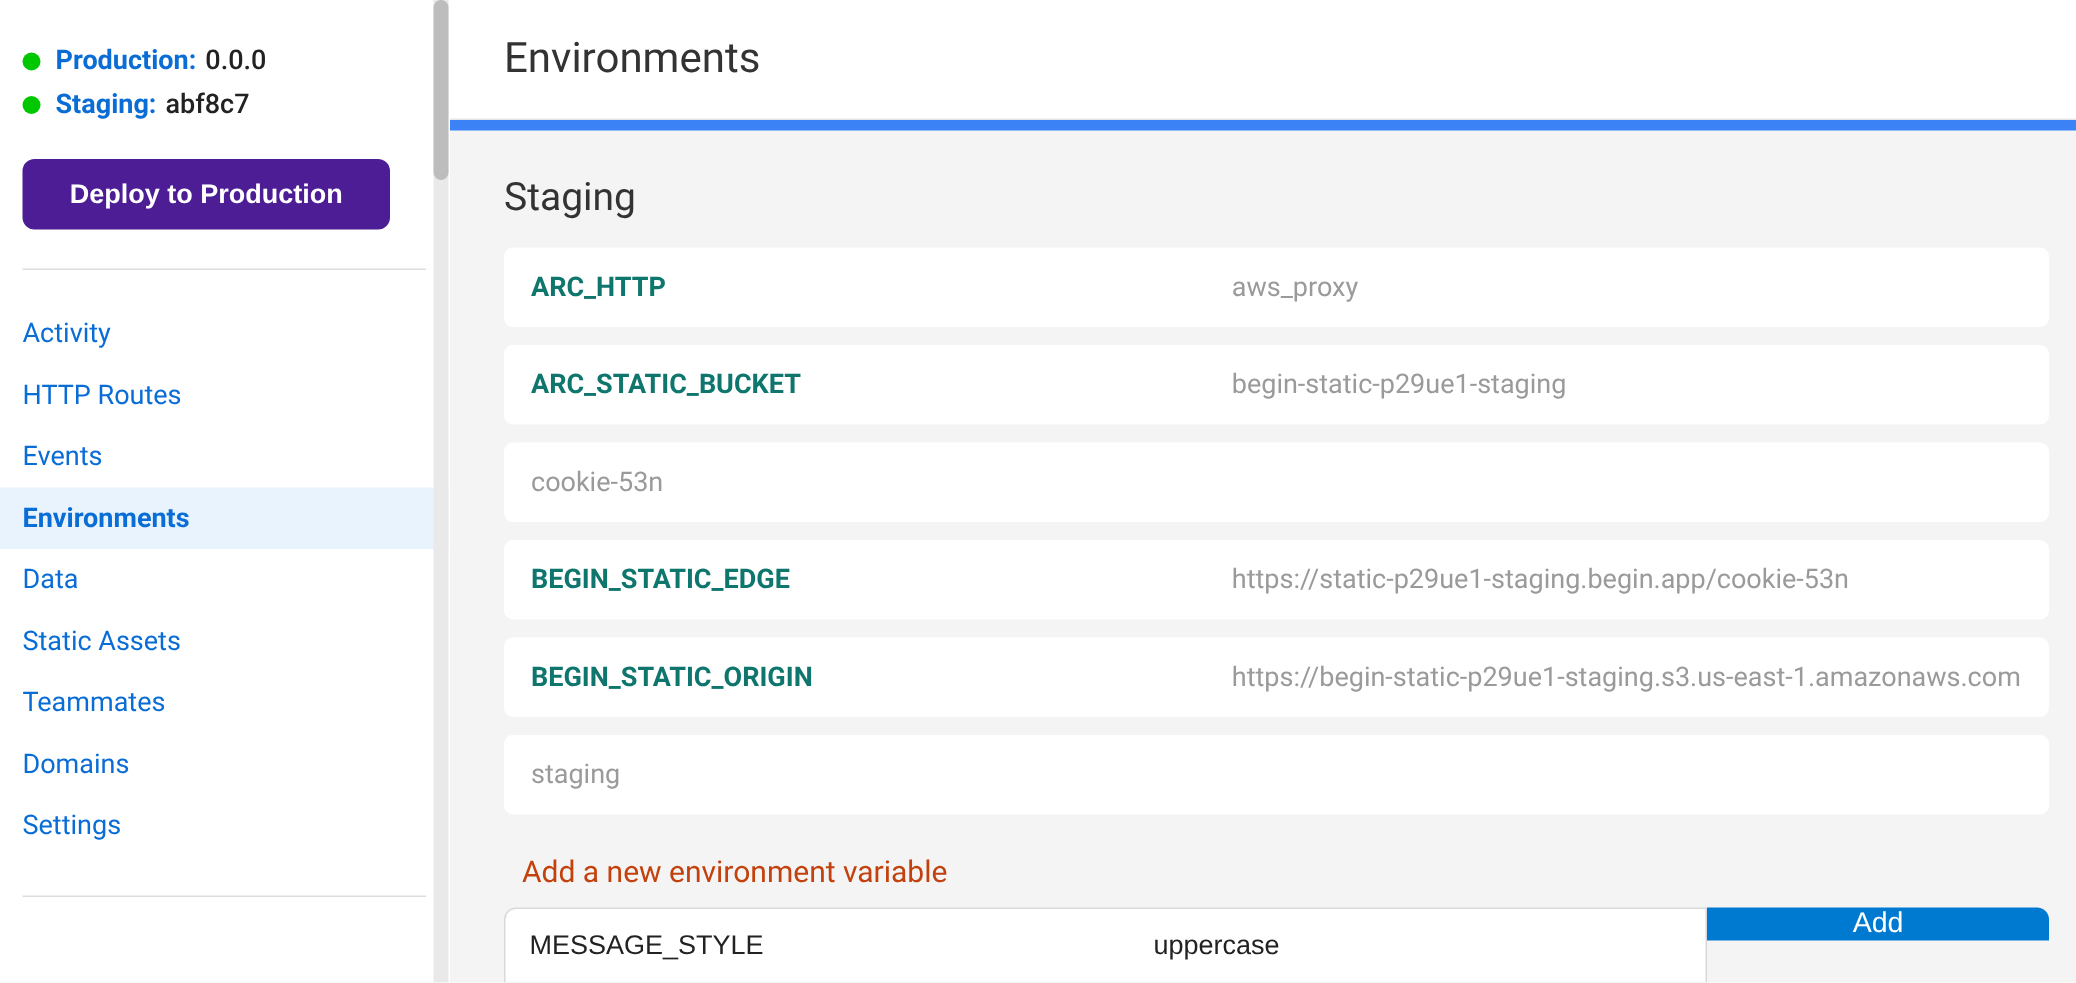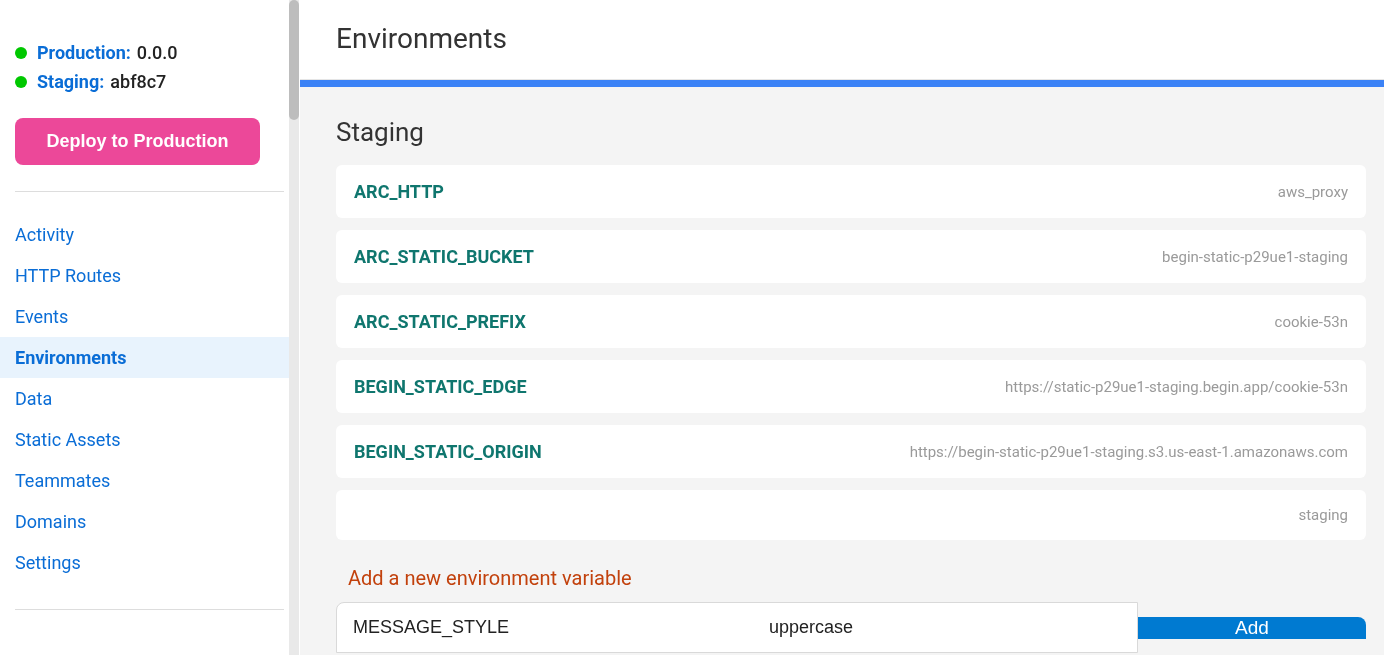--- a/index.html
+++ b/index.html
@@ -7,21 +7,21 @@
     font-family: -apple-system, BlinkMacSystemFont, "Segoe UI", Roboto, "Helvetica Neue", Arial, sans-serif;
     background: #fff;
     color: #333;
     width: 1384px;
     height: 655px;
     overflow: hidden;
     display: flex;
   }
   .sidebar {
     width: 300px;
-    padding: 42px 0 0 0;
+    padding: 30px 0 0 0;
     border-right: 1px solid transparent;
     position: relative;
   }
   .sidebar-scroll {
     position: absolute;
     top: 0;
     right: 0;
     width: 10px;
     height: 100%;
     background: #e9e9e9;
@@ -46,21 +46,21 @@
   .status-dot {
     width: 12px; height: 12px; border-radius: 50%;
     background: #00c800;
     margin-right: 10px;
     flex-shrink: 0;
   }
   .status-label { color: #0a6dd6; font-weight: 700; margin-right: 6px; }
   .status-value { color: #222; font-weight: 500; text-align: right; }
   .deploy-btn {
     margin: 18px 15px 0 15px;
-    background: #ec4899;
+    background: #4c1d95;
     color: #fff;
     font-weight: 700;
     font-size: 18px;
     border: none;
     padding: 13px 20px;
     border-radius: 8px;
     cursor: pointer;
     width: 245px;
     text-align: center;
   }
@@ -121,34 +121,33 @@
     color: #0f766e;
     font-weight: 700;
     font-size: 18px;
     white-space: nowrap;
     overflow: hidden;
     text-overflow: ellipsis;
   }
   .env-val {
     flex: 1;
     color: #9a9a9a;
-    font-size: 15px;
+    font-size: 18px;
     white-space: nowrap;
     overflow: hidden;
     text-overflow: clip;
-    text-align: right;
   }
   .add-label {
     font-size: 20px;
     color: #c2410c;
     margin: 26px 0 12px 12px;
   }
   .add-row {
     display: flex;
-    align-items: center;
+    align-items: flex-start;
   }
   .add-input-wrap {
     flex: 1;
     display: flex;
     background: #fff;
     border: 1px solid #d9d9d9;
     border-radius: 8px 0 0 0;
     overflow: hidden;
   }
   .add-input {
@@ -214,21 +213,20 @@
 
     <div class="env-row">
       <div class="env-key">ARC_HTTP</div>
       <div class="env-val">aws_proxy</div>
     </div>
     <div class="env-row">
       <div class="env-key">ARC_STATIC_BUCKET</div>
       <div class="env-val">begin-static-p29ue1-staging</div>
     </div>
     <div class="env-row">
-      <div class="env-key">ARC_STATIC_PREFIX</div>
       <div class="env-val">cookie-53n</div>
     </div>
     <div class="env-row">
       <div class="env-key">BEGIN_STATIC_EDGE</div>
       <div class="env-val">https://static-p29ue1-staging.begin.app/cookie-53n</div>
     </div>
     <div class="env-row">
       <div class="env-key">BEGIN_STATIC_ORIGIN</div>
       <div class="env-val">https://begin-static-p29ue1-staging.s3.us-east-1.amazonaws.com</div>
     </div>

